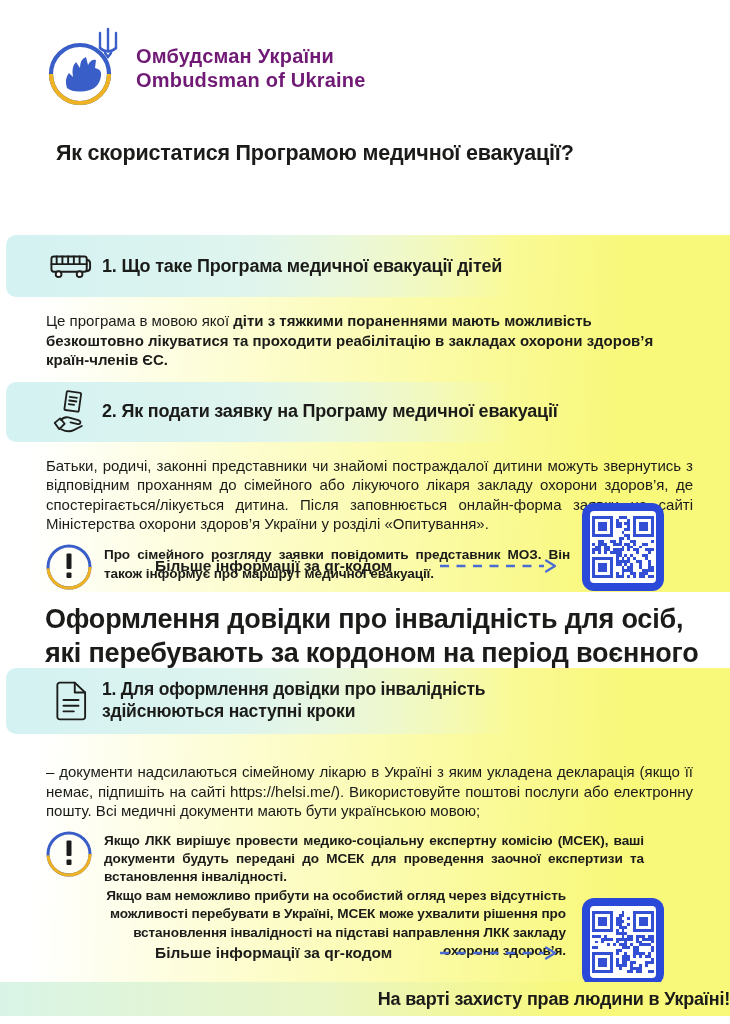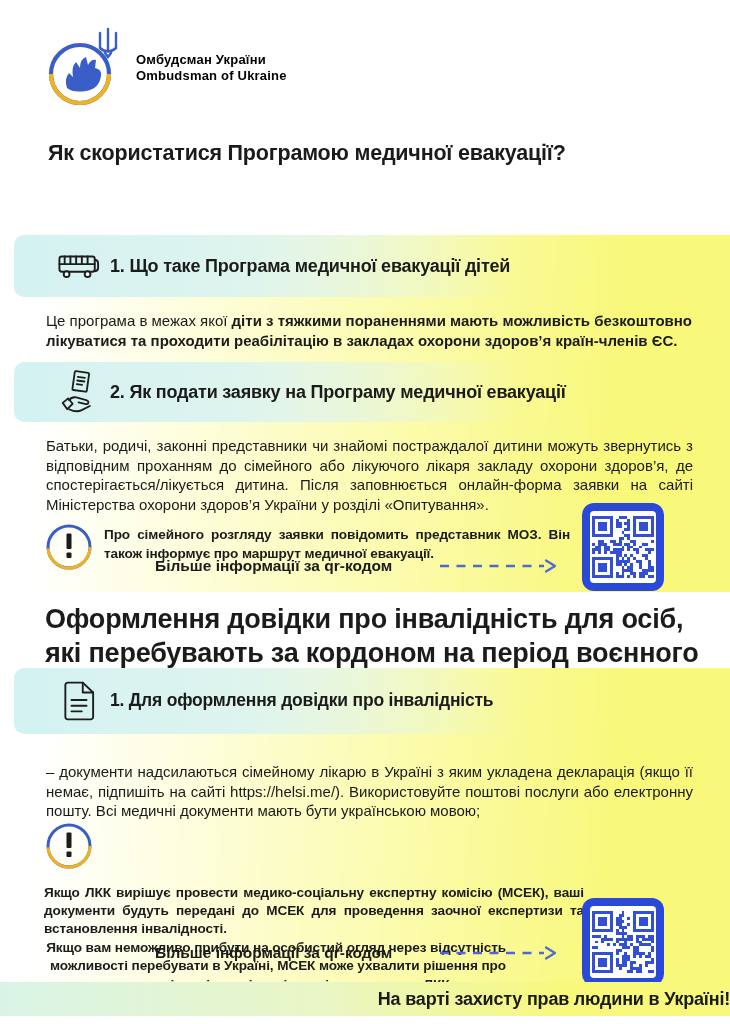--- a/index.html
+++ b/index.html
@@ -2,32 +2,32 @@
 <html><head>
 <meta charset="utf-8">
 <style>
   html,body{margin:0;padding:0;background:#ffffff;}
   .page{position:relative;width:730px;height:1024px;background:#ffffff;overflow:hidden;
         font-family:"Liberation Sans","DejaVu Sans",sans-serif;color:#1b1b19;}
 
   
   .header{position:absolute;left:46px;top:26px;display:flex;align-items:center;gap:8px;}
   .logo-svg{width:82px;height:84px;display:block;}
-  .logo-text{font-weight:bold;font-size:13px;line-height:1.22;letter-spacing:.2px;color:#000000;}
+  .logo-text{font-weight:bold;font-size:20px;line-height:1.22;letter-spacing:.2px;color:#701a75;}
 
   
-  .title{position:absolute;left:48px;top:141px;font-size:21.5px;font-weight:bold;letter-spacing:-.2px;}
+  .title{position:absolute;left:56px;top:141px;font-size:21.5px;font-weight:bold;letter-spacing:-.2px;}
 
   
   .gblock{position:absolute;left:0;width:730px;overflow:hidden;
           background:linear-gradient(93deg,#ffffff 6%,#fbfba8 58%,#f8f87b 84%);}
   .gblock1{top:235px;height:357px;}
   .gblock2{top:668px;height:314px;}
 
-  .band{display:flex;align-items:center;margin-left:14px;border-radius:10px 0 0 10px;
+  .band{display:flex;align-items:center;margin-left:6px;border-radius:10px 0 0 10px;
         background:linear-gradient(90deg,#d4f2f2 2%,#def4ee 32%,rgba(244,246,200,0) 70%);
         padding-left:42px;}
   .band-a{height:62px;}
   .band-b{height:60px;margin-top:12px;}
   .band-c{height:66px;}
   .band-icon{width:46px;display:flex;justify-content:center;align-items:center;margin-right:8px;flex:0 0 46px;}
   .band-title{font-size:18px;font-weight:bold;letter-spacing:-.2px;}
   .band-title .bl{display:block;line-height:1.25;font-size:17.5px;}
 
   .p{margin:14px 37px 0 46px;font-size:15px;line-height:1.3;}
@@ -110,21 +110,21 @@
             <line x1="31" y1="2.5" x2="31" y2="10.5"></line>
             <line x1="1.5" y1="10.5" x2="38.5" y2="10.5"></line>
             <circle cx="9" cy="21" r="3" fill="#fff"></circle>
               <circle cx="31" cy="21" r="3" fill="#fff"></circle>
           </g>
         </svg>
       </span>
       <span class="band-title">1. Що таке Програма медичної евакуації дітей</span>
     </div>
 
-    <p class="p"><span>Це програма в межах якої </span><b>діти з тяжкими пораненнями мають можливість безкоштовно лікуватися та проходити реабілітацію в закладах охорони здоров’я країн-членів ЄС.</b></p>
+    <p class="p"><span>Це програма в мовою якої </span><b>діти з тяжкими пораненнями мають можливість безкоштовно лікуватися та проходити реабілітацію в закладах охорони здоров’я країн-членів ЄС.</b></p>
 
     <div class="band band-b">
       <span class="band-icon">
         <svg viewBox="0 0 42 48" width="38" height="44">
           <g class="ic" stroke-width="1.8">
             <g transform="rotate(8 24 12)">
               <rect x="15" y="2" width="16" height="21" rx="1.2"></rect>
               <line x1="19" y1="8" x2="27" y2="8"></line>
                 <line x1="19" y1="12" x2="27" y2="12"></line>
                 <line x1="19" y1="16" x2="25" y2="16"></line>
@@ -412,26 +412,27 @@
             <path d="M5,1.5 h16 l11,10.5 v26 a2.5,2.5 0 0 1 -2.5,2.5 h-24.5 a2.5,2.5 0 0 1 -2.5,-2.5 v-34 a2.5,2.5 0 0 1 2.5,-2.5 z"></path>
             <path d="M21,1.5 v10.5 h11"></path>
             <line x1="9" y1="20" x2="25" y2="20"></line>
               <line x1="9" y1="26" x2="25" y2="26"></line>
               <line x1="9" y1="32" x2="20" y2="32"></line>
           </g>
         </svg>
       </span>
       <span class="band-title">
         <span class="bl">1. Для оформлення довідки про інвалідність</span>
+        <span class="bl">здійснюються наступні кроки</span>
       </span>
     </div>
 
     <p class="p just bullet">–  документи надсилаються сімейному лікарю в Україні з яким укладена декларація (якщо її немає, підпишіть на сайті https://helsi.me/). Використовуйте поштові послуги або електронну пошту. Всі медичні документи мають бути українською мовою;</p>
 
-    <div class="warn-row w2" style="margin-top:0;flex-direction:column;">
+    <div class="warn-row w2" style="margin-top:8px;">
       <span class="warn-icon">
         <svg viewBox="0 0 50 50" width="50" height="50">
           <circle cx="25" cy="25" r="21" fill="none" stroke="#3a5ec8" stroke-width="3"></circle>
           <circle cx="25" cy="25" r="21" fill="none" stroke="#eeb222" stroke-width="3" stroke-dasharray="64 68"></circle>
           <rect x="22.5" y="11.5" width="5" height="15.5" rx="1" fill="#1b1b1b"></rect>
           <rect x="22.5" y="30.5" width="5" height="5.5" rx="1" fill="#1b1b1b"></rect>
         </svg>
       </span>
       <div class="warn-text">
         <span>Якщо ЛКК вирішує провести медико-соціальну експертну комісію (МСЕК), ваші документи будуть передані до МСЕК для проведення заочної експертизи та встановлення інвалідності.</span>

